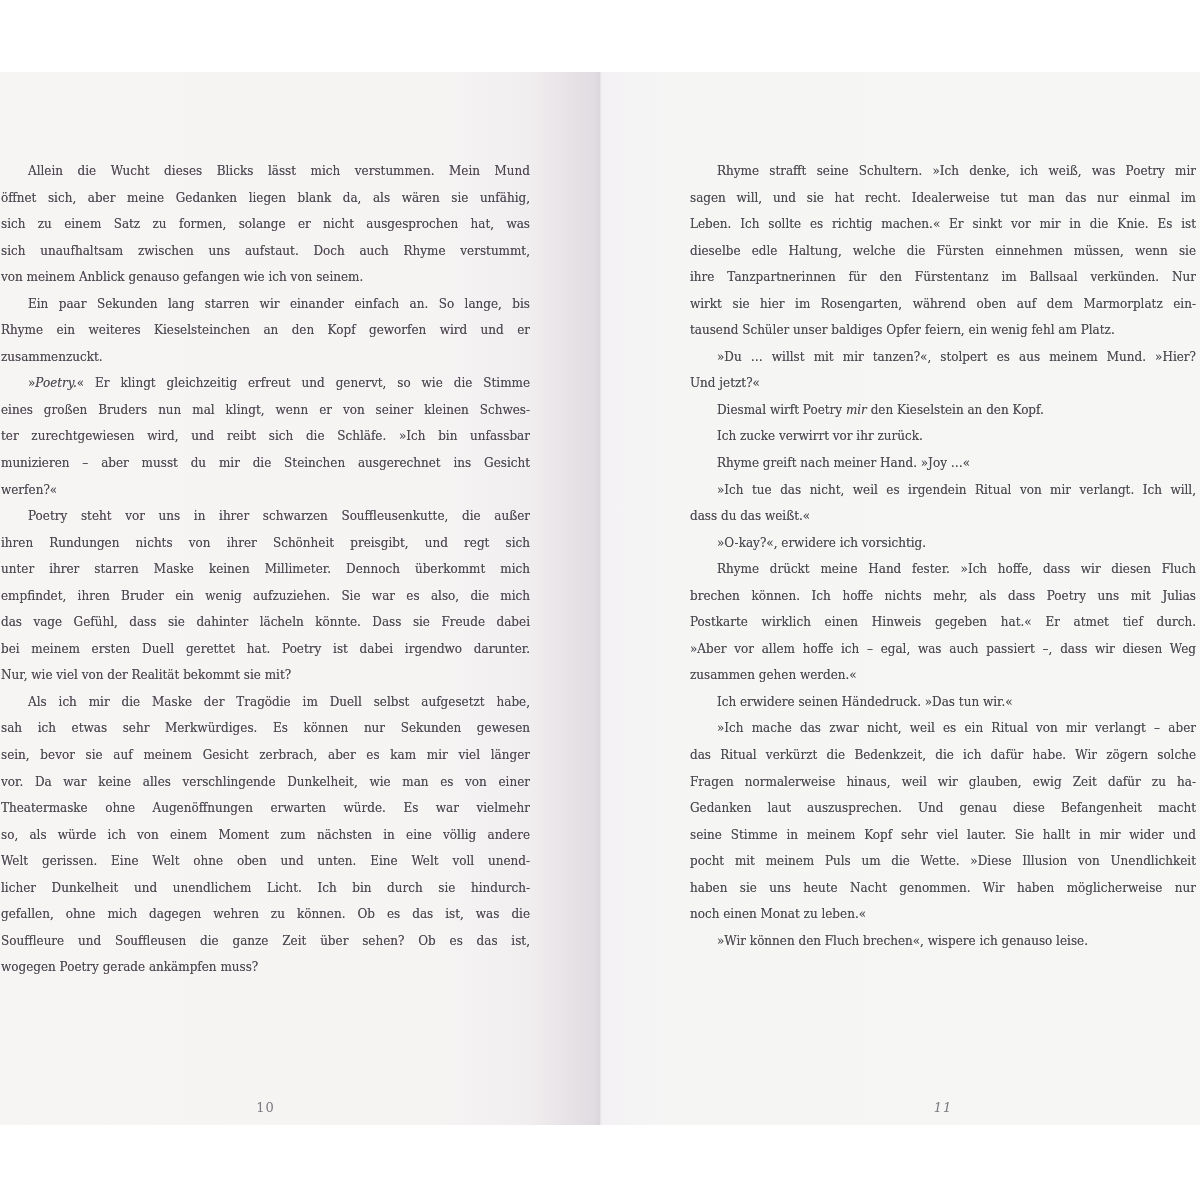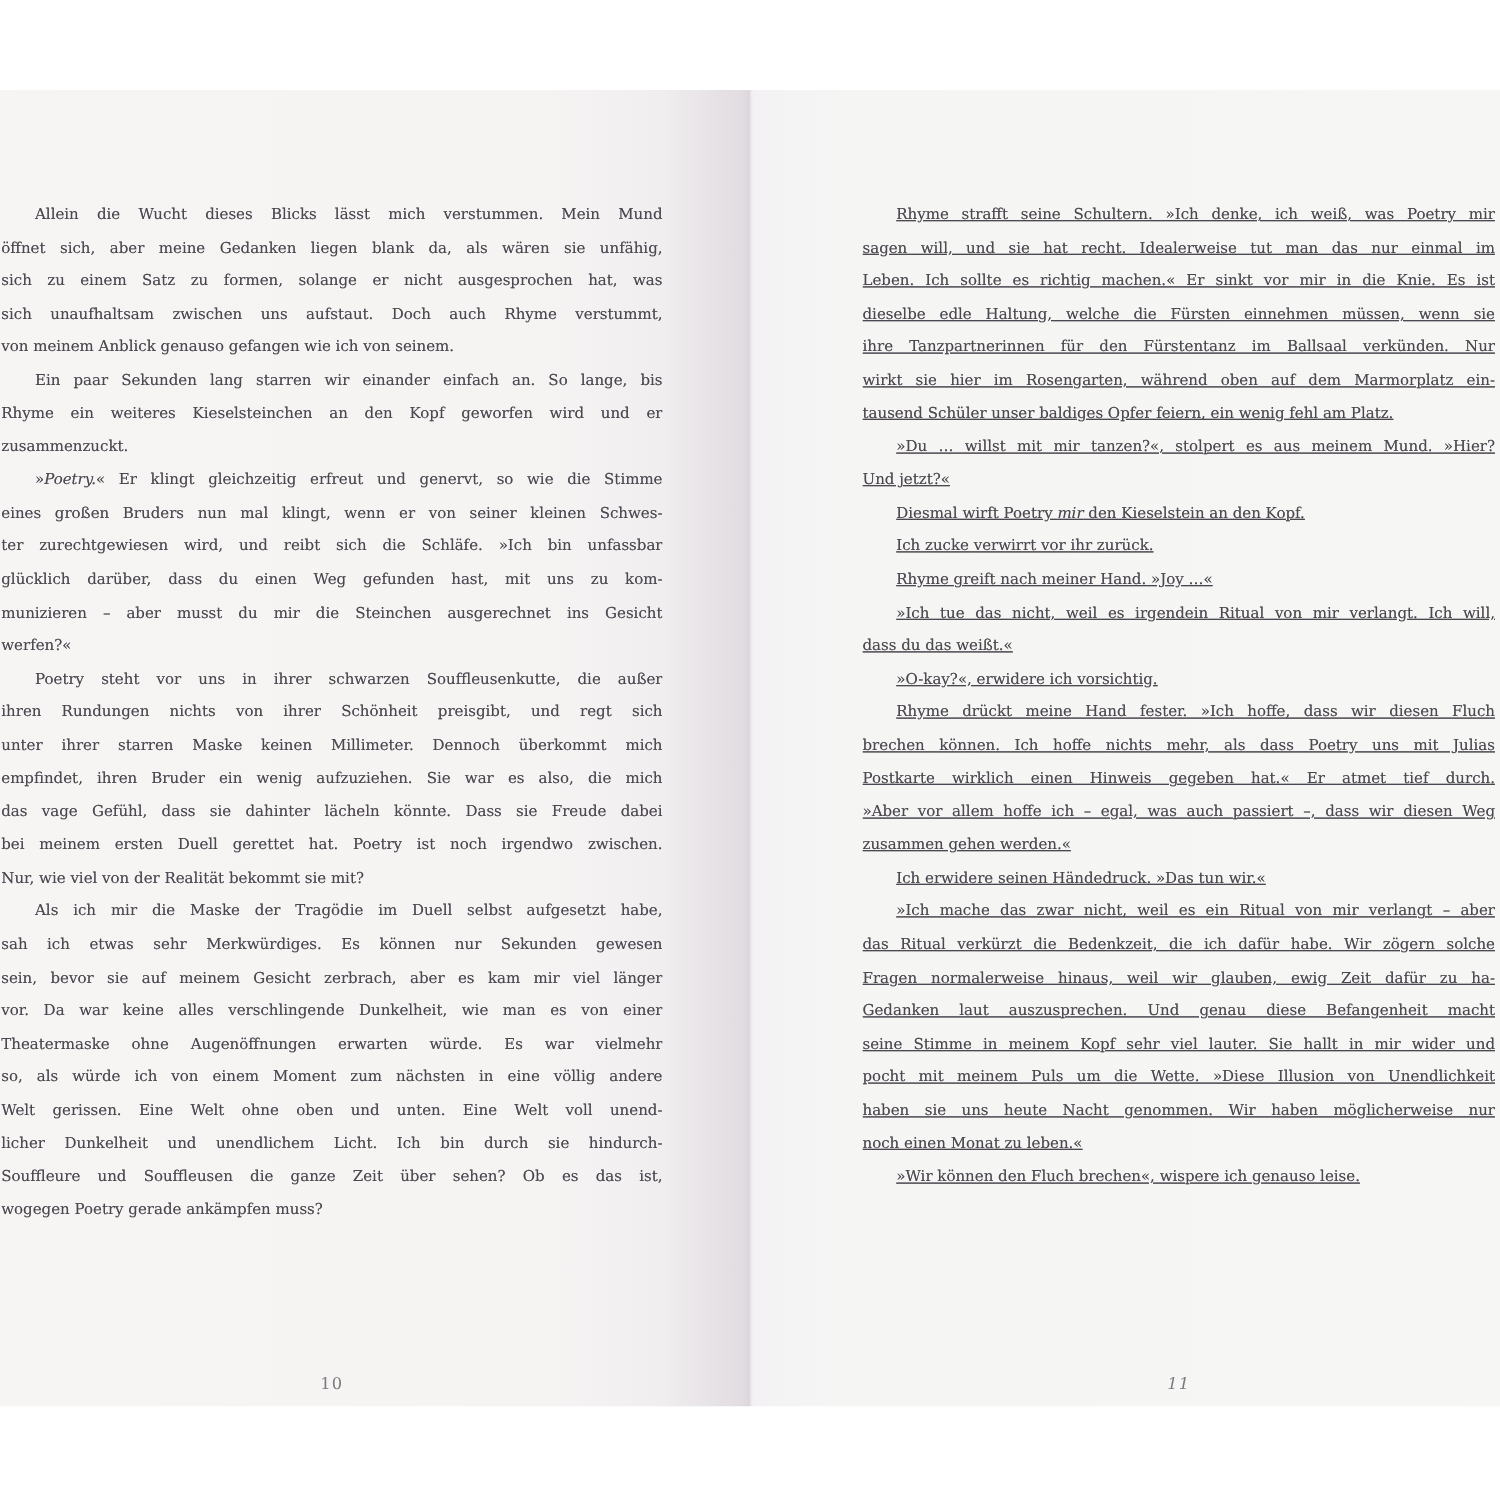--- a/index.html
+++ b/index.html
@@ -48,21 +48,21 @@
   }
   .page-text {
     position: absolute;
     top: 86px;
     font-size: 12px;
     line-height: 26.55px;
     color: #4c4750;
     text-shadow: 0 0 0.5px rgba(76,71,80,0.55);
   }
   .pt-left  { left: 1px;   width: 529px; }
-  .pt-right { left: 690px; width: 506px; text-decoration: underline; }
+  .pt-right { left: 690px; width: 506px; }
   .line {
     height: 26.55px;
     overflow: hidden;
     text-align: justify;
   }
   
   .line:not(.end)::after {
     content: "";
     display: inline-block;
     width: 100%;
@@ -91,38 +91,38 @@
       <div class="line">öffnet sich, aber meine Gedanken liegen blank da, als wären sie unfähig,</div>
       <div class="line">sich zu einem Satz zu formen, solange er nicht ausgesprochen hat, was</div>
       <div class="line">sich unaufhaltsam zwischen uns aufstaut. Doch auch Rhyme verstummt,</div>
       <div class="line end">von meinem Anblick genauso gefangen wie ich von seinem.</div>
       <div class="line indent">Ein paar Sekunden lang starren wir einander einfach an. So lange, bis</div>
       <div class="line">Rhyme ein weiteres Kieselsteinchen an den Kopf geworfen wird und er</div>
       <div class="line end">zusammenzuckt.</div>
       <div class="line indent">»<i>Poetry.</i>« Er klingt gleichzeitig erfreut und genervt, so wie die Stimme</div>
       <div class="line">eines großen Bruders nun mal klingt, wenn er von seiner kleinen Schwes-</div>
       <div class="line">ter zurechtgewiesen wird, und reibt sich die Schläfe. »Ich bin unfassbar</div>
-      <div class="line">glücklich darüber, dass du einen Weg gefunden hast, mit uns zu kom-</div>
       <div class="line">munizieren – aber musst du mir die Steinchen ausgerechnet ins Gesicht</div>
       <div class="line end">werfen?«</div>
       <div class="line indent">Poetry steht vor uns in ihrer schwarzen Souffleusenkutte, die außer</div>
       <div class="line">ihren Rundungen nichts von ihrer Schönheit preisgibt, und regt sich</div>
       <div class="line">unter ihrer starren Maske keinen Millimeter. Dennoch überkommt mich</div>
       <div class="line">empfindet, ihren Bruder ein wenig aufzuziehen. Sie war es also, die mich</div>
       <div class="line">das vage Gefühl, dass sie dahinter lächeln könnte. Dass sie Freude dabei</div>
-      <div class="line">bei meinem ersten Duell gerettet hat. Poetry ist noch irgendwo zwischen.</div>
+      <div class="line">bei meinem ersten Duell gerettet hat. Poetry ist dabei irgendwo darunter.</div>
       <div class="line end">Nur, wie viel von der Realität bekommt sie mit?</div>
       <div class="line indent">Als ich mir die Maske der Tragödie im Duell selbst aufgesetzt habe,</div>
       <div class="line">sah ich etwas sehr Merkwürdiges. Es können nur Sekunden gewesen</div>
       <div class="line">sein, bevor sie auf meinem Gesicht zerbrach, aber es kam mir viel länger</div>
       <div class="line">vor. Da war keine alles verschlingende Dunkelheit, wie man es von einer</div>
       <div class="line">Theatermaske ohne Augenöffnungen erwarten würde. Es war vielmehr</div>
       <div class="line">so, als würde ich von einem Moment zum nächsten in eine völlig andere</div>
       <div class="line">Welt gerissen. Eine Welt ohne oben und unten. Eine Welt voll unend-</div>
       <div class="line">licher Dunkelheit und unendlichem Licht. Ich bin durch sie hindurch-</div>
+      <div class="line">gefallen, ohne mich dagegen wehren zu können. Ob es das ist, was die</div>
       <div class="line">Souffleure und Souffleusen die ganze Zeit über sehen? Ob es das ist,</div>
       <div class="line end">wogegen Poetry gerade ankämpfen muss?</div>
     </div>
 
   <div class="folio folio-left">10</div>
 
   <div class="page-text pt-right">
       <div class="line indent">Rhyme strafft seine Schultern. »Ich denke, ich weiß, was Poetry mir</div>
       <div class="line">sagen will, und sie hat recht. Idealerweise tut man das nur einmal im</div>
       <div class="line">Leben. Ich sollte es richtig machen.« Er sinkt vor mir in die Knie. Es ist</div>

